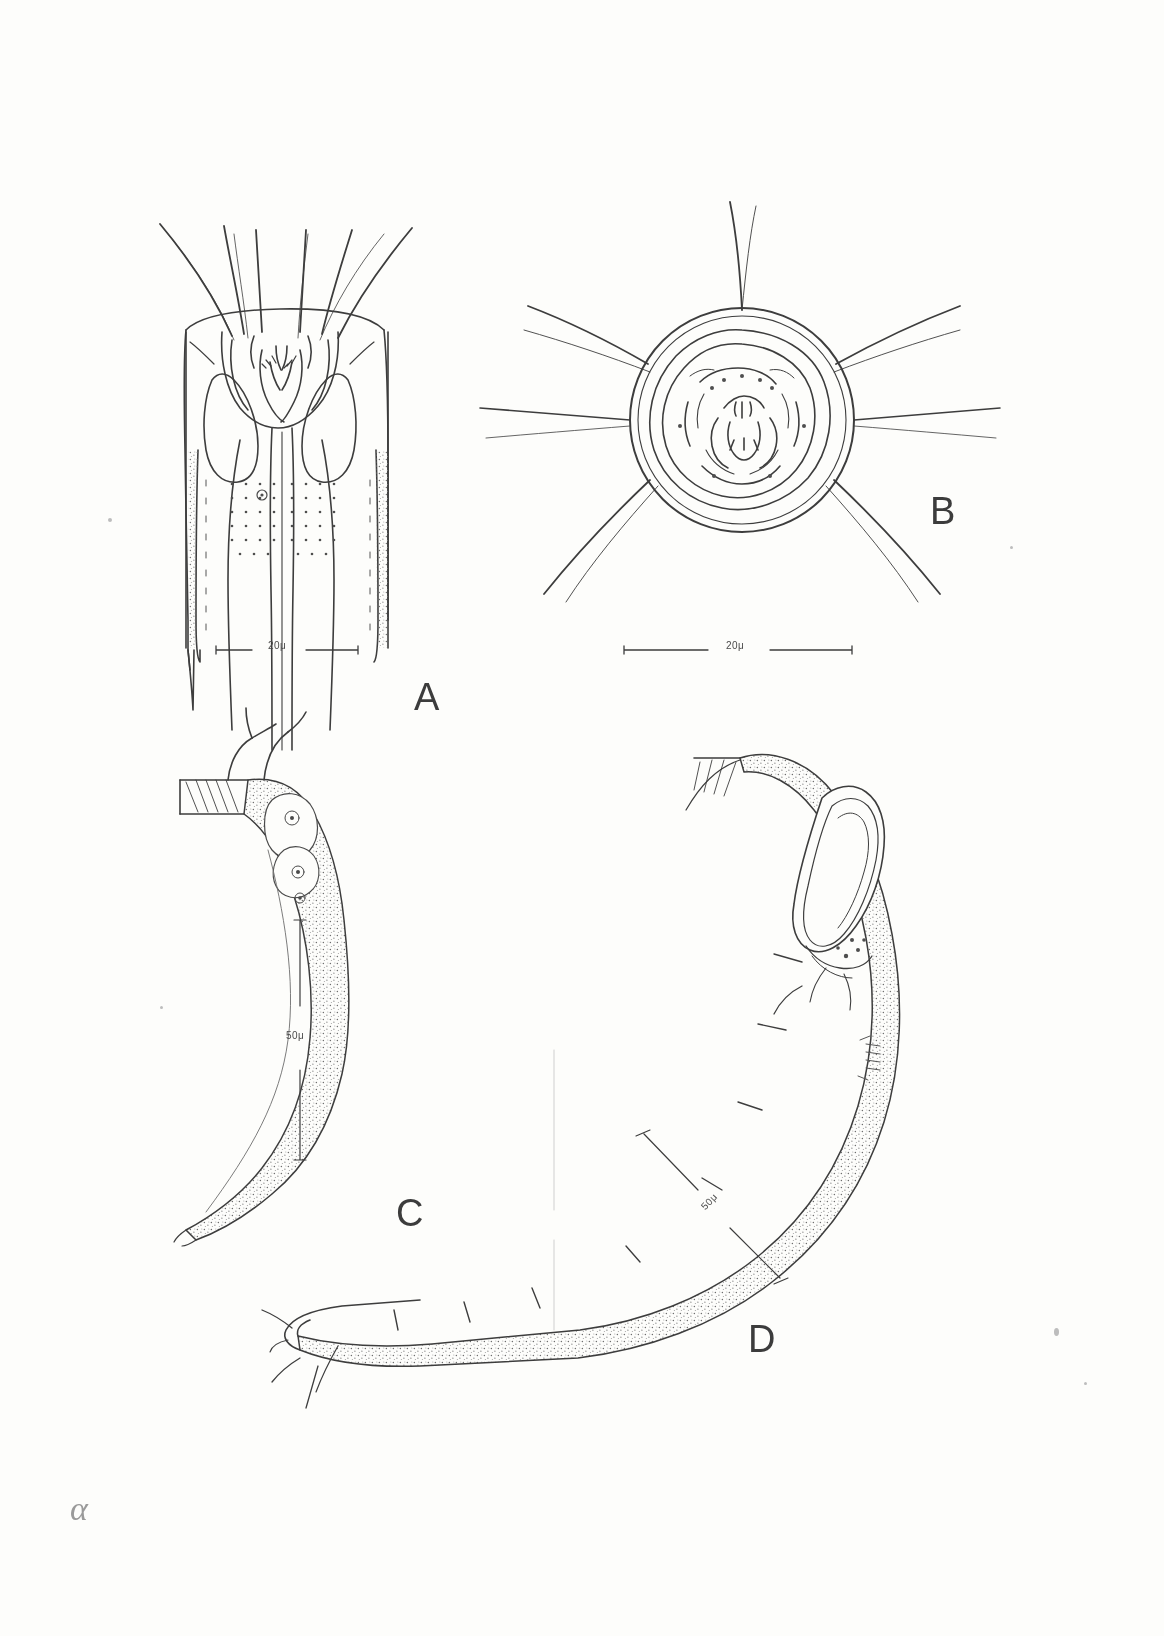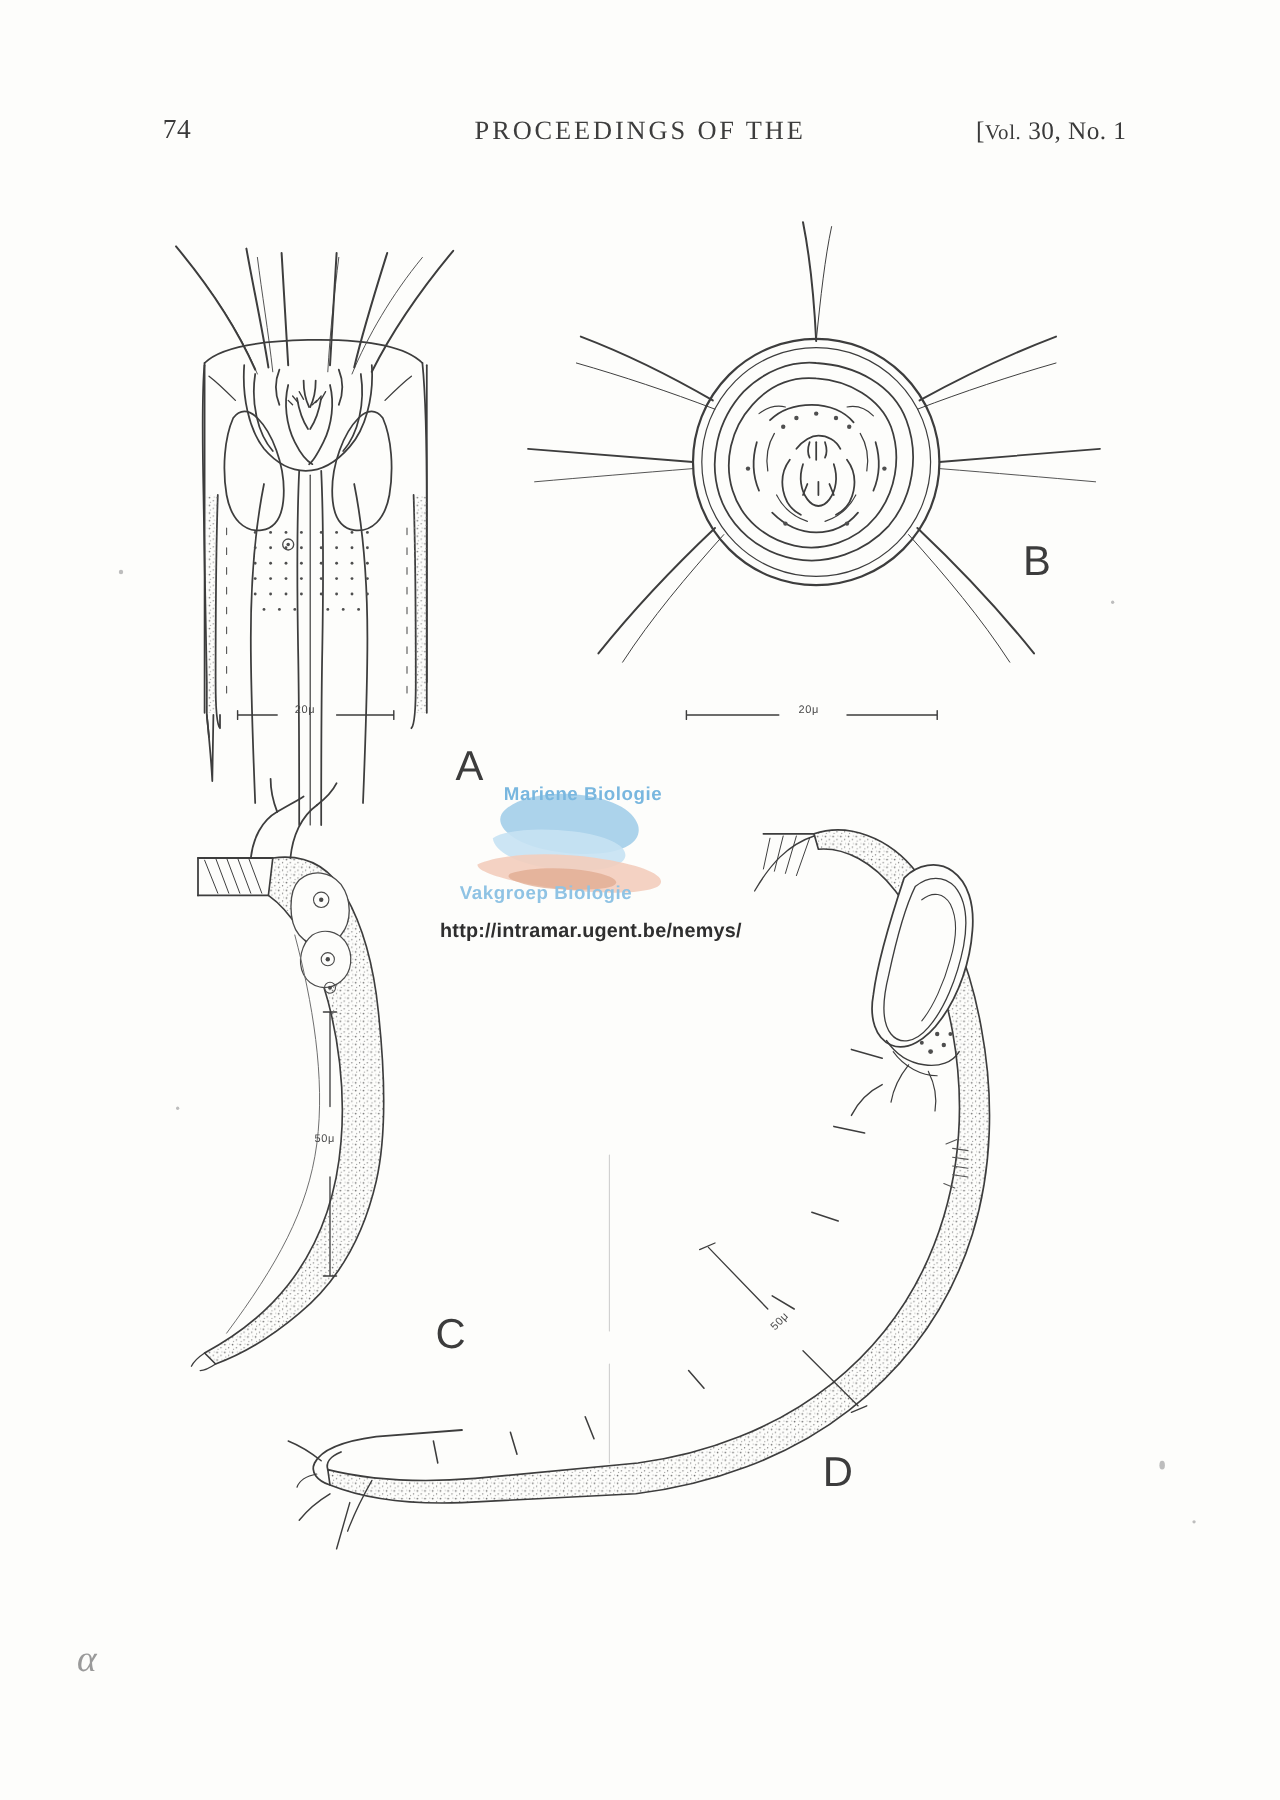--- a/index.html
+++ b/index.html
@@ -154,27 +154,20 @@
     position: absolute;
     background: #bdbdbd;
     border-radius: 50%;
   }
 </style>
 </head>
 <body>
 
 <div class="page">
 
-  <div class="running-head">
-    <div class="folio">74</div>
-    <div class="head-title">PROCEEDINGS OF THE</div>
-    <div class="head-vol">
-      <span>[</span><span class="small-caps">Vol.</span><span> 30, No. 1</span>
-    </div>
-  </div>
 
   <div class="plate">
 
     <svg width="1164" height="1280" viewBox="0 0 1164 1280" style="position:absolute;left:0;top:0;">
       <defs>
         <pattern id="stipple" width="7" height="7" patternUnits="userSpaceOnUse">
           <circle cx="1.4" cy="1.4" r="0.75" fill="#6d6d6d"></circle>
           <circle cx="4.9" cy="4.2" r="0.65" fill="#7d7d7d"></circle>
           <circle cx="5.8" cy="0.9" r="0.5" fill="#9a9a9a"></circle>
           <circle cx="2.3" cy="5.6" r="0.5" fill="#909090"></circle>
@@ -478,31 +471,20 @@
     <div class="fig-label" style="left:414px; top:526px;">A</div>
     <div class="fig-label" style="left:930px; top:340px;">B</div>
     <div class="fig-label" style="left:396px; top:1042px;">C</div>
     <div class="fig-label" style="left:748px; top:1168px;">D</div>
 
     <div class="scale-text" style="left:268px; top:490px;">20μ</div>
     <div class="scale-text" style="left:726px; top:490px;">20μ</div>
     <div class="scale-text" style="left:286px; top:880px;">50μ</div>
     <div class="scale-text" style="left:700px; top:1046px; transform:rotate(-46deg);">50μ</div>
 
-    <div class="watermark">
-      <svg width="330" height="120" viewBox="0 0 330 120" style="position:absolute;left:0;top:0;">
-        <path d="M52 30 C60 18 86 10 116 12 C150 14 172 26 176 40 C180 54 166 64 140 66 C112 68 80 62 64 52 C54 46 48 38 52 30 Z" fill="#9ecbe8" opacity="0.85"></path>
-        <path d="M44 52 C56 44 88 42 118 46 C150 50 168 60 164 70 C160 80 130 84 100 80 C70 76 46 66 44 52 Z" fill="#c7e2f3" opacity="0.9"></path>
-        <path d="M30 76 C52 66 96 64 138 70 C180 76 202 86 196 94 C190 102 148 104 104 98 C62 92 30 84 30 76 Z" fill="#f3cdbc" opacity="0.9"></path>
-        <path d="M60 84 C78 78 110 78 132 82 C154 86 162 92 152 96 C140 100 104 100 82 96 C64 92 54 88 60 84 Z" fill="#e0a98f" opacity="0.75"></path>
-      </svg>
-      <div class="wm-line1">Mariene Biologie</div>
-      <div class="wm-line2">Vakgroep Biologie</div>
-      <div class="wm-url">http://intramar.ugent.be/nemys/</div>
-    </div>
 
   </div>
 
   <div class="pencil-mark">α</div>
 
   <div class="speck" style="left:108px; top:518px; width:4px; height:4px;"></div>
   <div class="speck" style="left:1010px; top:546px; width:3px; height:3px;"></div>
   <div class="speck" style="left:1054px; top:1328px; width:5px; height:8px;"></div>
   <div class="speck" style="left:1084px; top:1382px; width:3px; height:3px;"></div>
   <div class="speck" style="left:160px; top:1006px; width:3px; height:3px;"></div>

